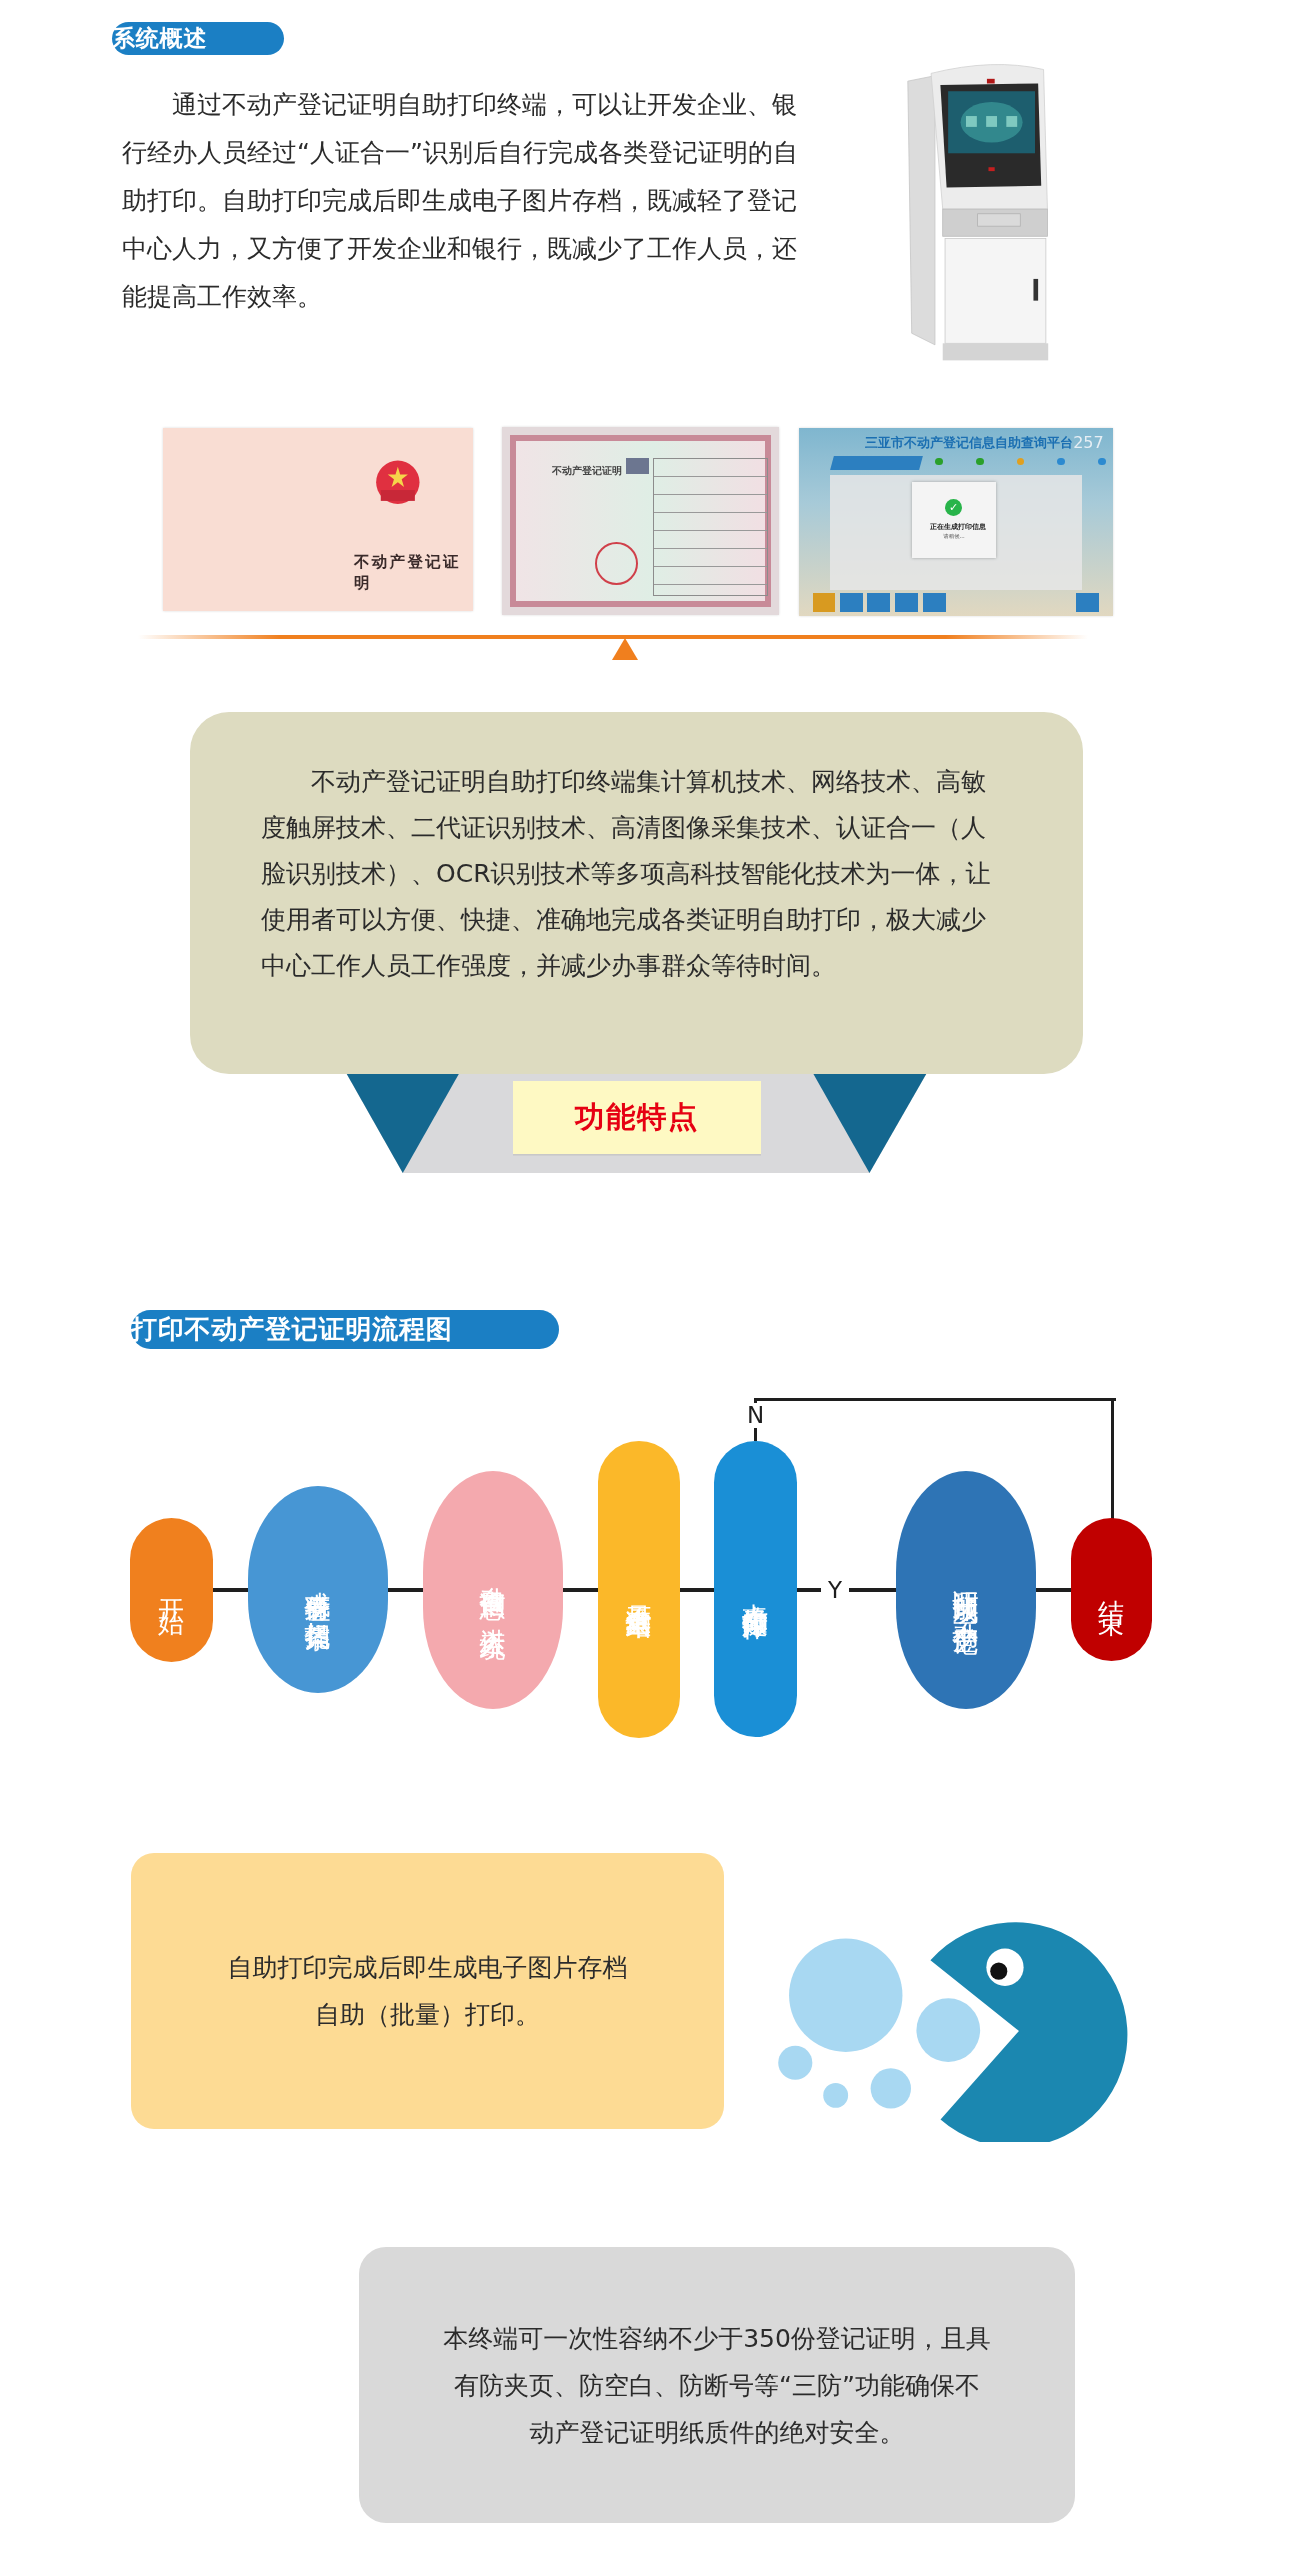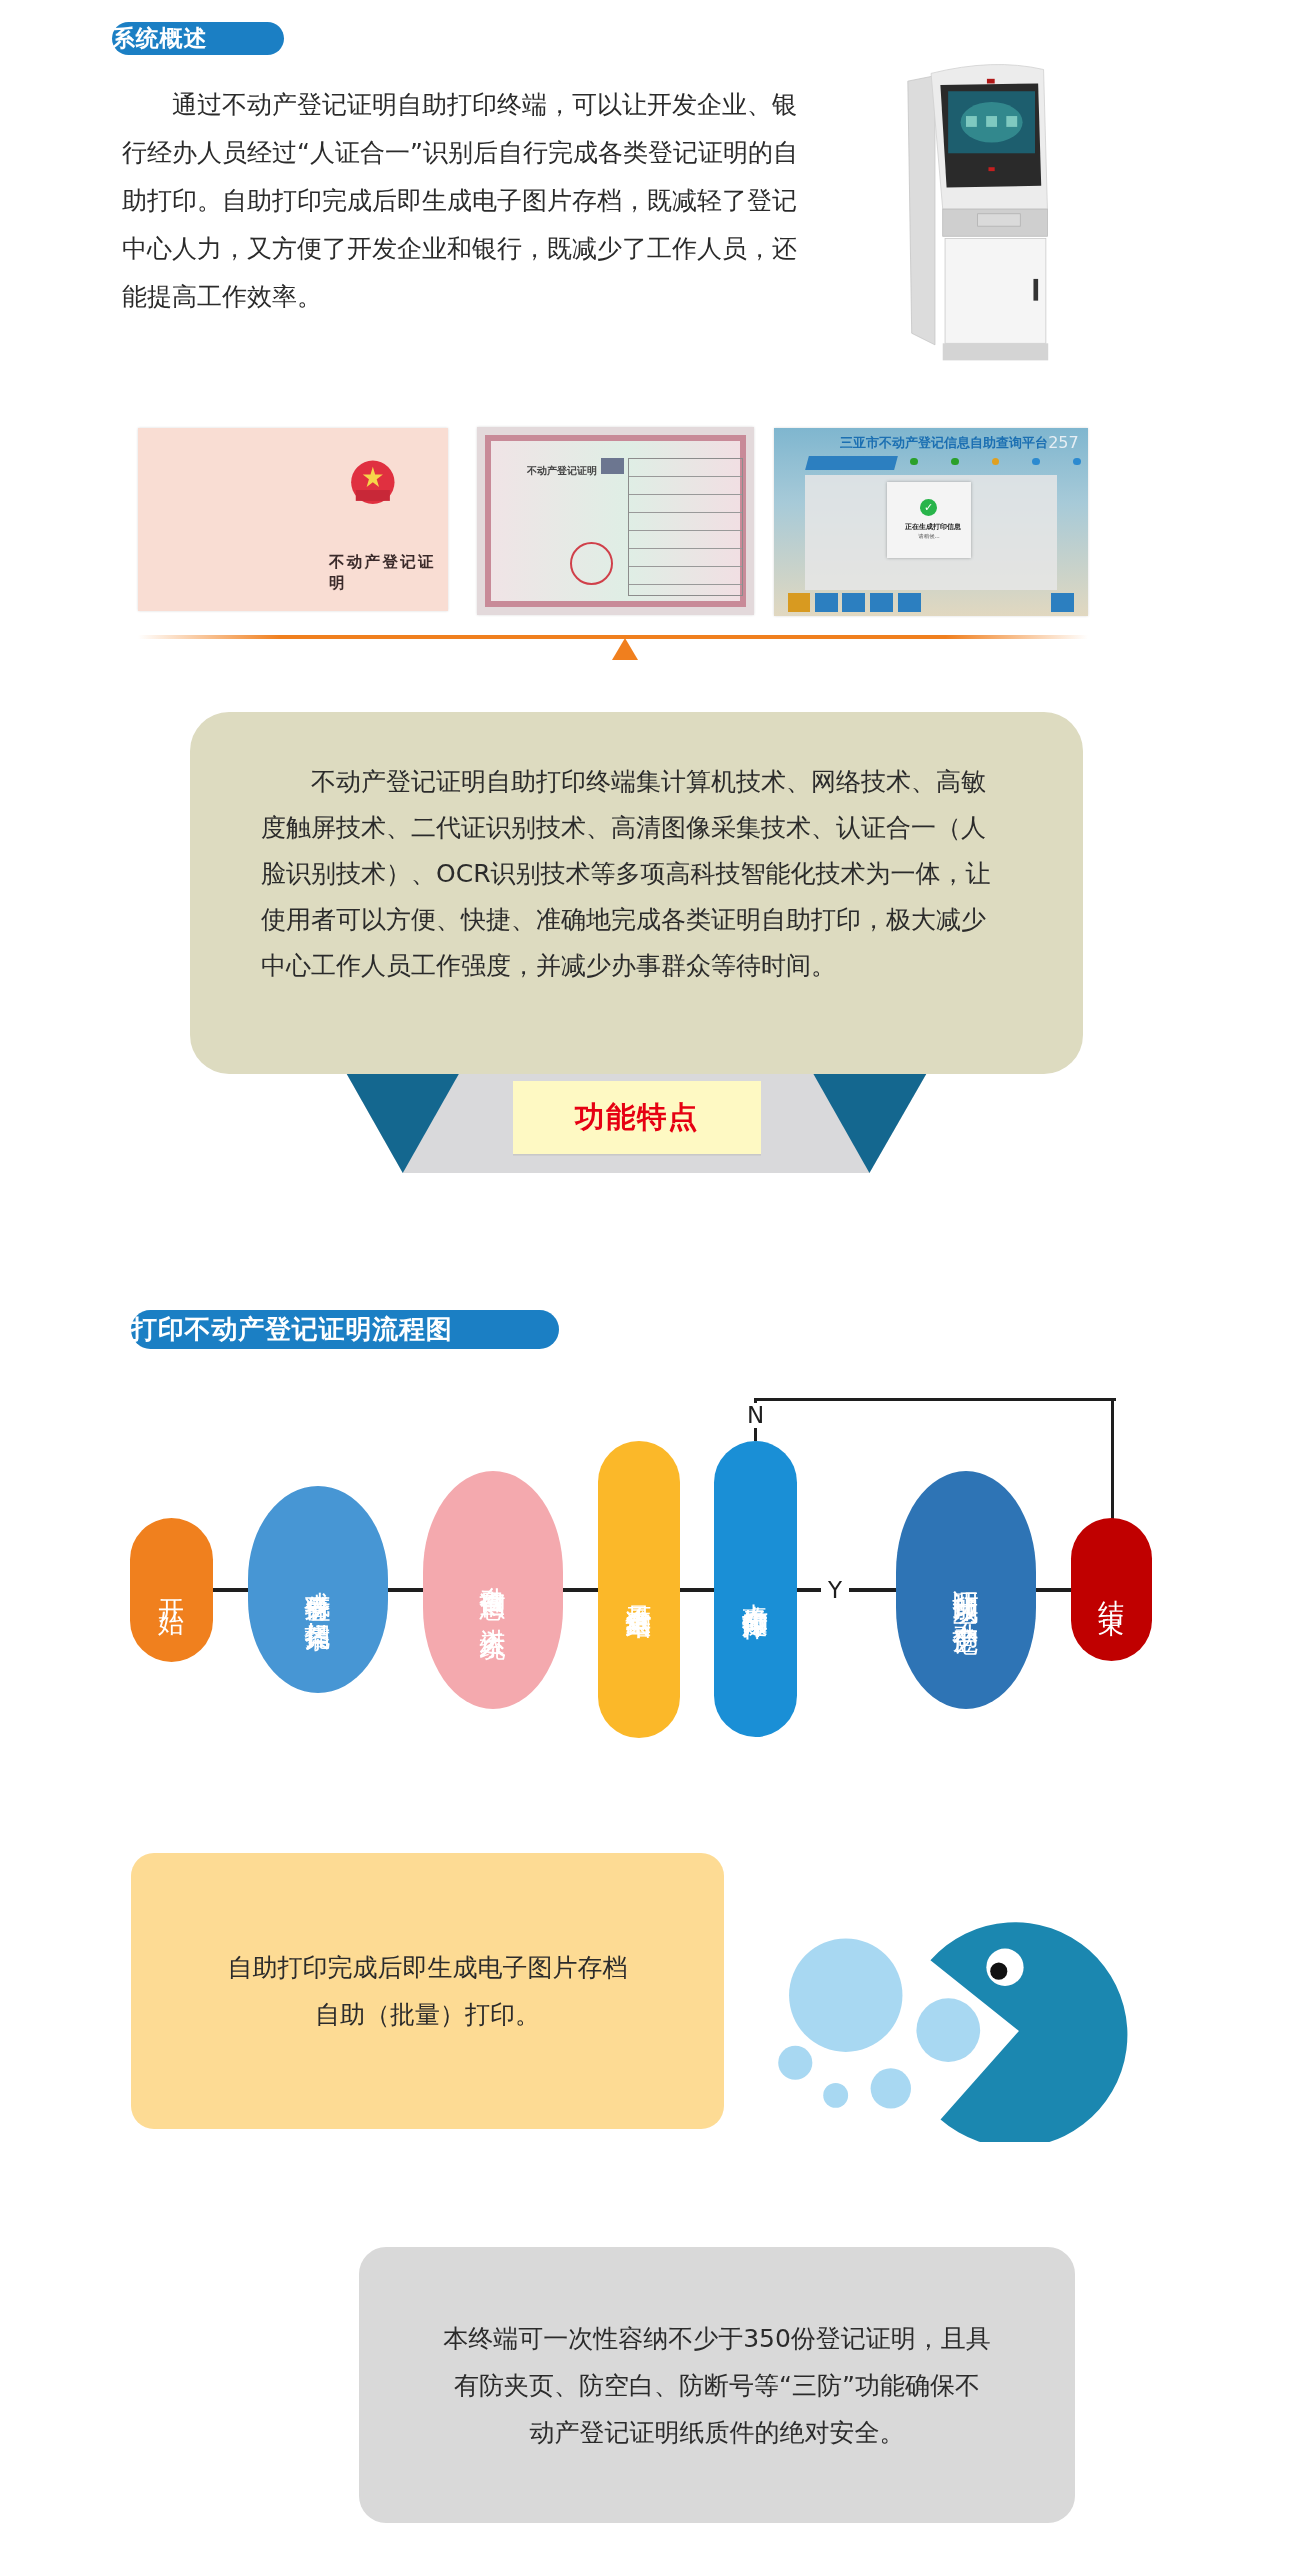--- a/index.html
+++ b/index.html
@@ -5,21 +5,21 @@
   html, body { margin: 0; padding: 0; background: #ffffff; }
   body { width: 1289px; height: 2576px; position: relative; overflow: hidden;
          font-family: "DejaVu Sans", "Liberation Sans", sans-serif; color: #2a2a2a; }
   .abs { position: absolute; }
   .pill-heading { background: #1b7fc4; color: #fff; border-radius: 17px;
                   display: flex; align-items: center; justify-content: flex-start;
                   font-weight: bold; letter-spacing: 0.8px; }
   .para { font-size: 25px; line-height: 48px; color: #2b2b2b; }
   .indent { text-indent: 2em; }
   .center-text { text-align: center; }
-  .photo { overflow: hidden; box-shadow: 0 0 2.3px rgba(0,0,0,0.15); }
+  .photo { overflow: hidden; box-shadow: 0 0 2.3px rgba(0,0,0,0.15); margin-left: 25px; }
   .flow-node { position: absolute; color: #fff; border-radius: 775px;
                display: flex; align-items: center; justify-content: center;
                font-size: 26px; line-height: 36px; }
   .vert { writing-mode: vertical-rl; text-orientation: upright; letter-spacing: 1.6px; }
   .line-h { position: absolute; height: 3.9px; background: #1e1e1e; }
   .line-v { position: absolute; width: 3.1px; background: #1e1e1e; }
 </style>
 </head>
 <body>
 

